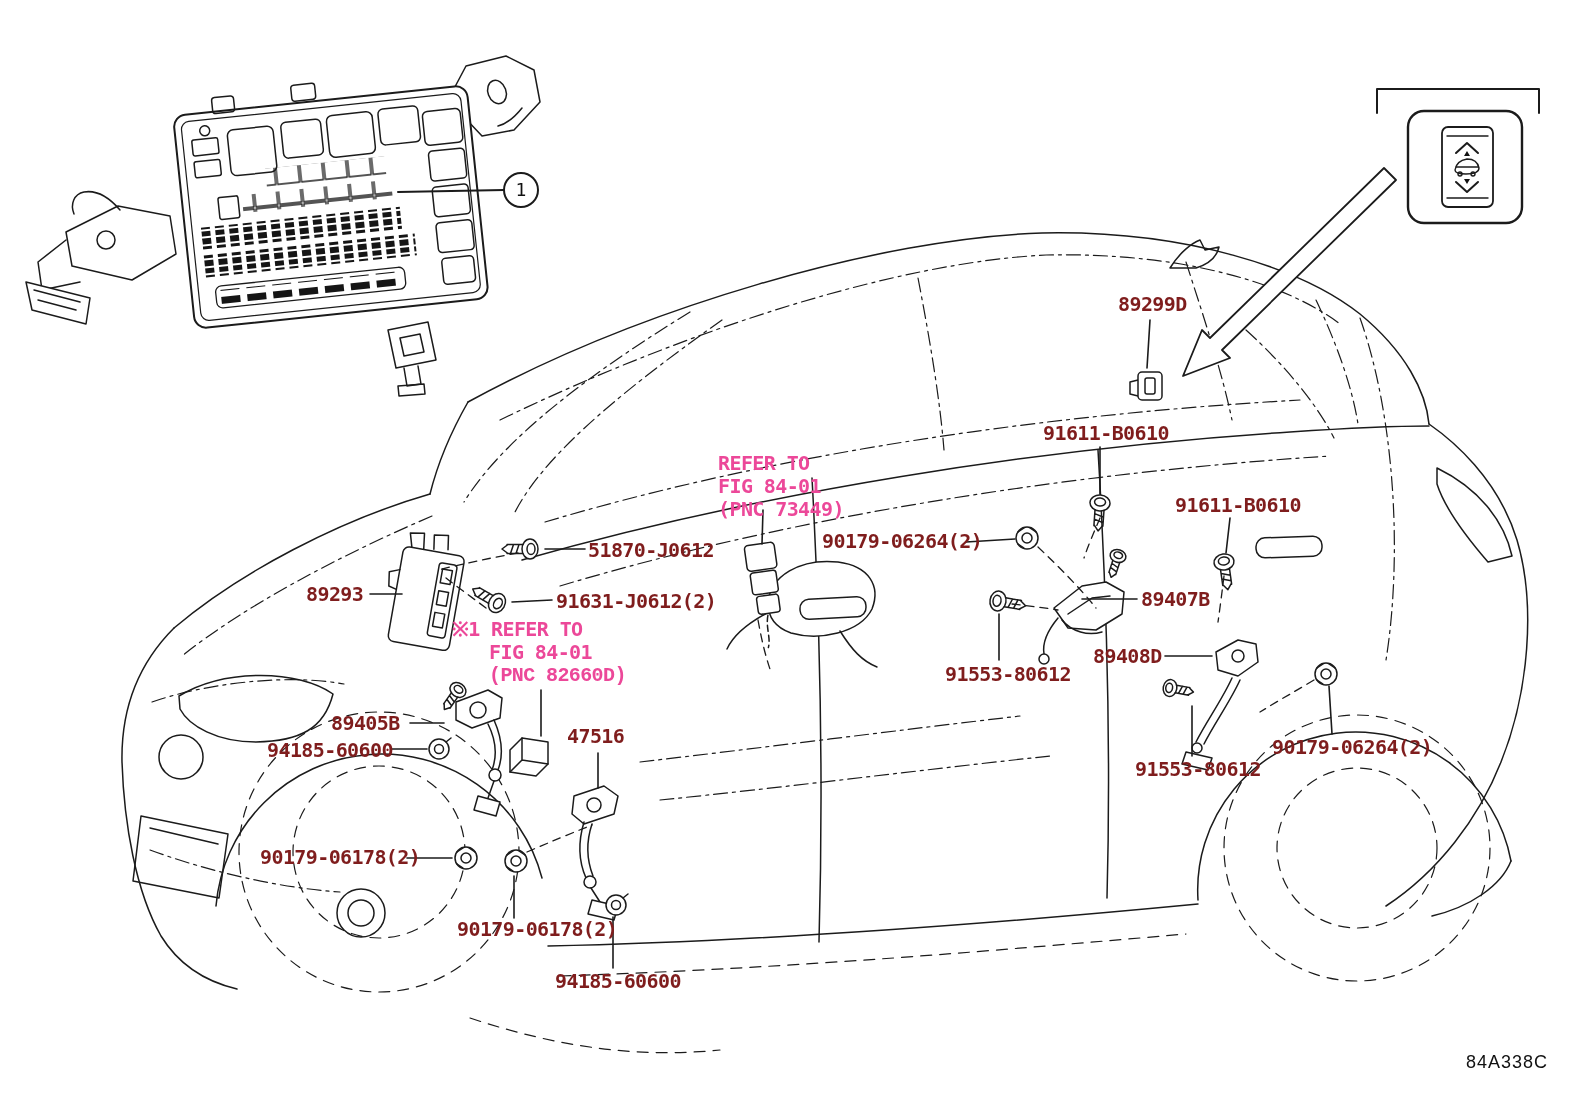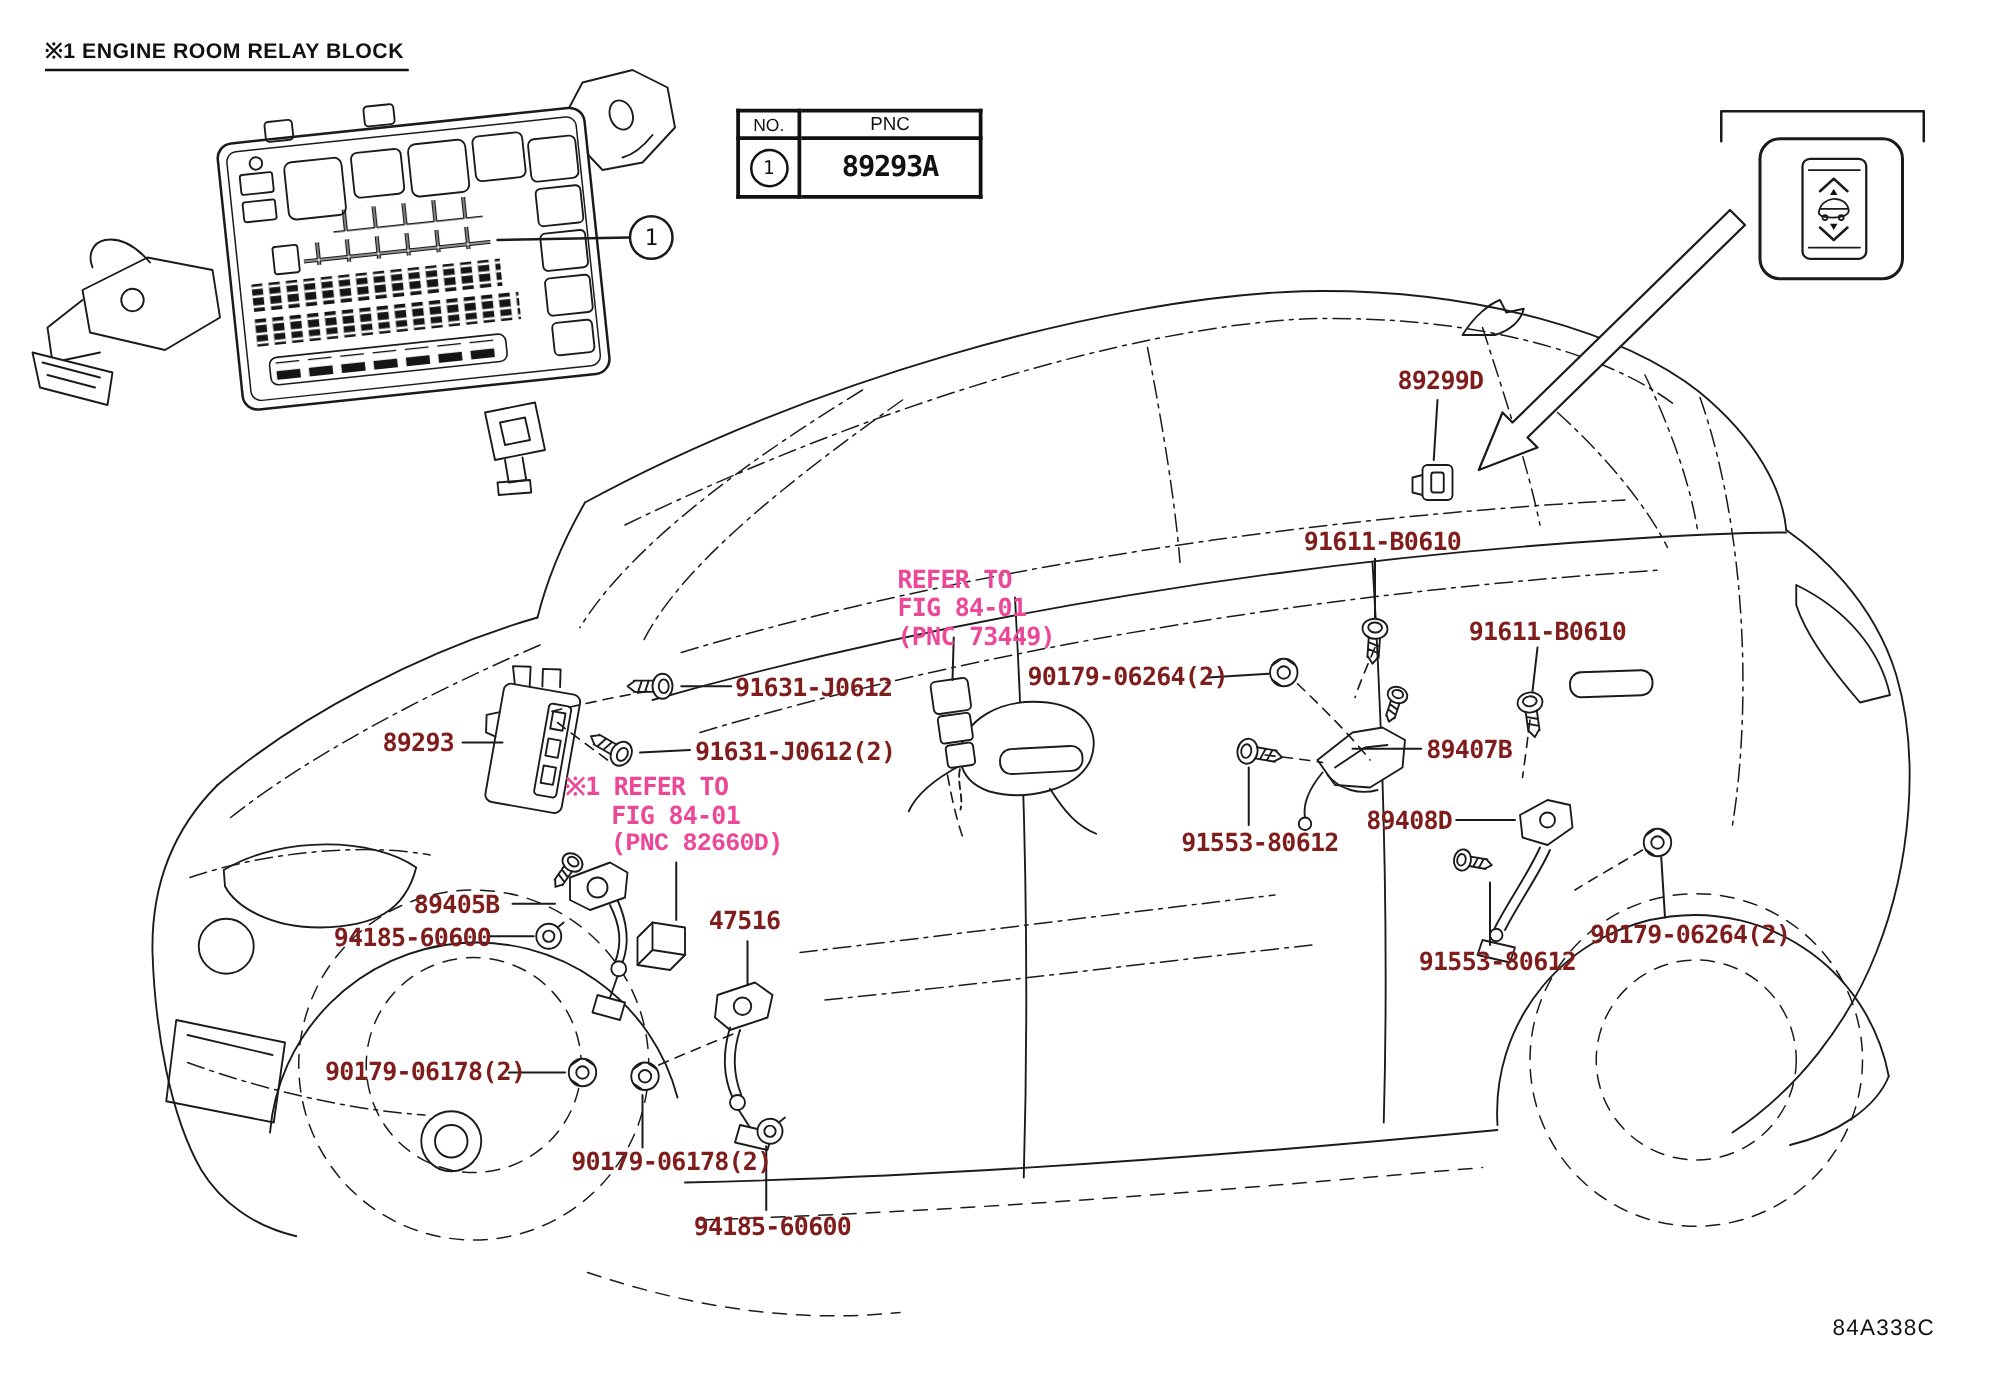--- a/index.html
+++ b/index.html
@@ -309,49 +309,34 @@
     <path d="M1038,547 C1060,568 1080,588 1096,608"></path>
     <path d="M1012,604 C1030,606 1046,608 1058,610"></path>
     <path d="M1100,518 C1094,532 1088,546 1084,558"></path>
     <path d="M1224,576 C1222,592 1220,608 1218,622"></path>
     <path d="M1314,680 C1294,692 1276,702 1260,712"></path>
     <path d="M527,852 C550,842 572,833 592,825"></path>
     <path d="M758,620 C762,642 766,658 771,672"></path>
   </g>
 </svg>
 
-<div class="title">※1 ENGINE ROOM RELAY BLOCK</div>
-
-<table class="pnc">
-  <tbody>
-        <tr>
-    <td class="noc">NO.</td>
-    <td class="pnch">PNC</td>
-  </tr>
-  <tr>
-    <td class="nov">
-      <span class="circ1">1</span>
-    </td>
-    <td class="pncv">89293A</td>
-  </tr>
-</tbody>
-    </table>
+
 
 <div class="pn" style="left:1118px;top:293px;">89299D</div>
 <div class="pn" style="left:1043px;top:422px;">91611-B0610</div>
 <div class="pn" style="left:1175px;top:494px;">91611-B0610</div>
 
 <div class="refer" style="left:718px;top:452px;">
   <div>REFER TO</div>
   <div>FIG 84-01</div>
   <div>(PNC 73449)</div>
 </div>
 
 <div class="pn" style="left:822px;top:530px;">90179-06264(2)</div>
-<div class="pn" style="left:588px;top:539px;">91631-J0612</div>
+<div class="pn" style="left:588px;top:539px;">51870-J0612</div>
 <div class="pn" style="left:556px;top:590px;">91631-J0612(2)</div>
 <div class="pn" style="left:306px;top:583px;">89293</div>
 
 <div class="refer" style="left:452px;top:618px;">
   <div>※1 REFER TO</div>
   <div style="padding-left:37px;">FIG 84-01</div>
   <div style="padding-left:37px;font-family:Liberation Mono, monospace;">(PNC 82660D)</div>
 </div>
 
 <div class="pn" style="left:1141px;top:588px;">89407B</div>

